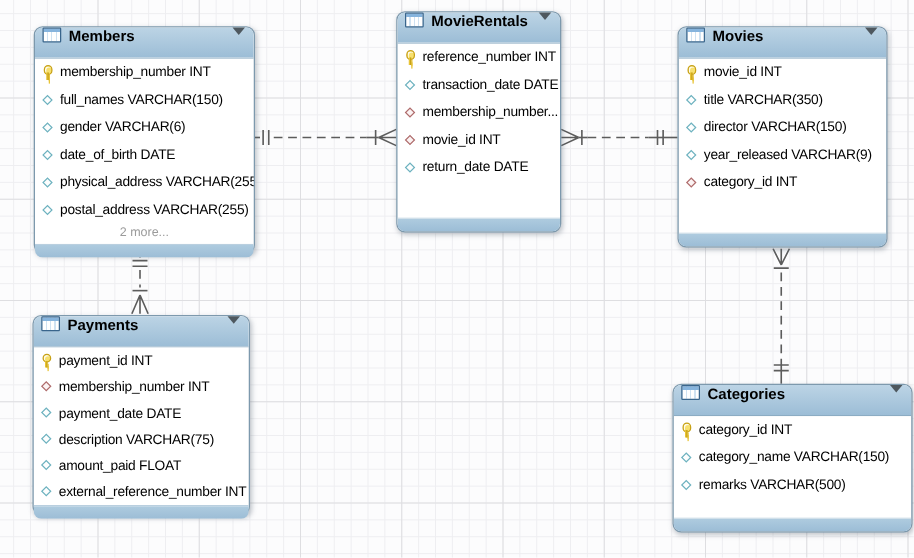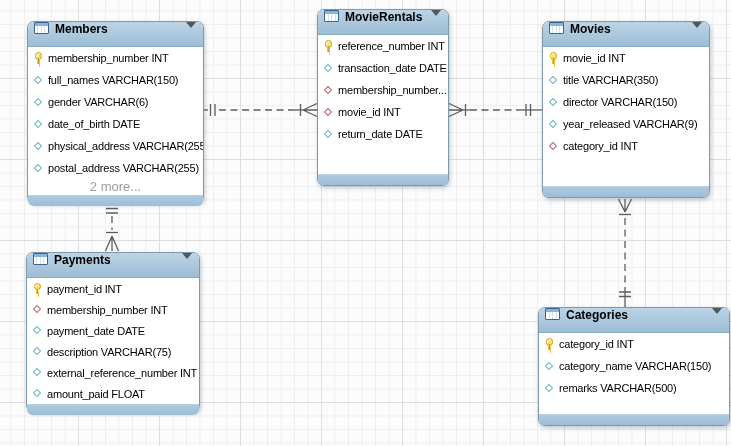--- a/index.html
+++ b/index.html
@@ -55,21 +55,21 @@
     content:"";position:absolute;left:5px;top:6.5px;width:2px;height:5.5px;
     background:#e8c437;border-right:1px solid #c7a117;box-sizing:border-box;
     box-shadow:1.5px 1.5px 0 -0.5px #e8c437,1.5px 3.4px 0 -0.5px #e8c437;
   }
   .ic-col::before,.ic-fk::before{
     content:"";position:absolute;left:2.5px;top:3px;width:6px;height:6px;
     transform:rotate(45deg);background:#fdfefe;border:1px solid #6fb3c0;
     box-sizing:border-box;
   }
   .ic-fk::before{border-color:#b06e6e;background:#fbf3f3;}
-  .more{flex:0 0 16px;line-height:15px;text-align:center;color:#9b9b9b;font-size:13px;}
+  .more{flex:0 0 16px;line-height:15px;text-align:center;color:#9b9b9b;font-size:10px;}
   .spacer{flex:1 1 0;}
   .tfoot{
     flex:0 0 10px;margin-top:0;
     background:linear-gradient(180deg,#aecbdf,#9cbdd6);
     border-top:1px solid #b9cfdf;border-radius:0 0 6px 6px;
   }
   .wires{position:absolute;left:0;top:0;width:731px;height:446px;}
   .wires path{fill:none;stroke:#5c5c5c;stroke-width:1.3;}
   .wires path.dash{stroke-dasharray:7 4.5;}
 </style>
@@ -223,26 +223,26 @@
     <div class="row">
         <span class="ic ic-col"></span>
         <span>payment_date DATE</span>
       </div>
     <div class="row">
         <span class="ic ic-col"></span>
         <span>description VARCHAR(75)</span>
       </div>
     <div class="row">
         <span class="ic ic-col"></span>
+        <span>amount_paid FLOAT</span>
+      </div>
+    <div class="row">
+        <span class="ic ic-col"></span>
         <span>external_reference_number INT</span>
       </div>
-    <div class="row">
-        <span class="ic ic-col"></span>
-        <span>amount_paid FLOAT</span>
-      </div>
     <div class="spacer"></div>
     <div class="tfoot"></div>
   </div>
 
   <div class="tbl" style="left:538px;top:307px;width:192px;height:119px">
     <div class="thead">
       <span class="tico"></span>
       <span class="tname">Categories</span>
       <span class="tri"></span>
     </div>

